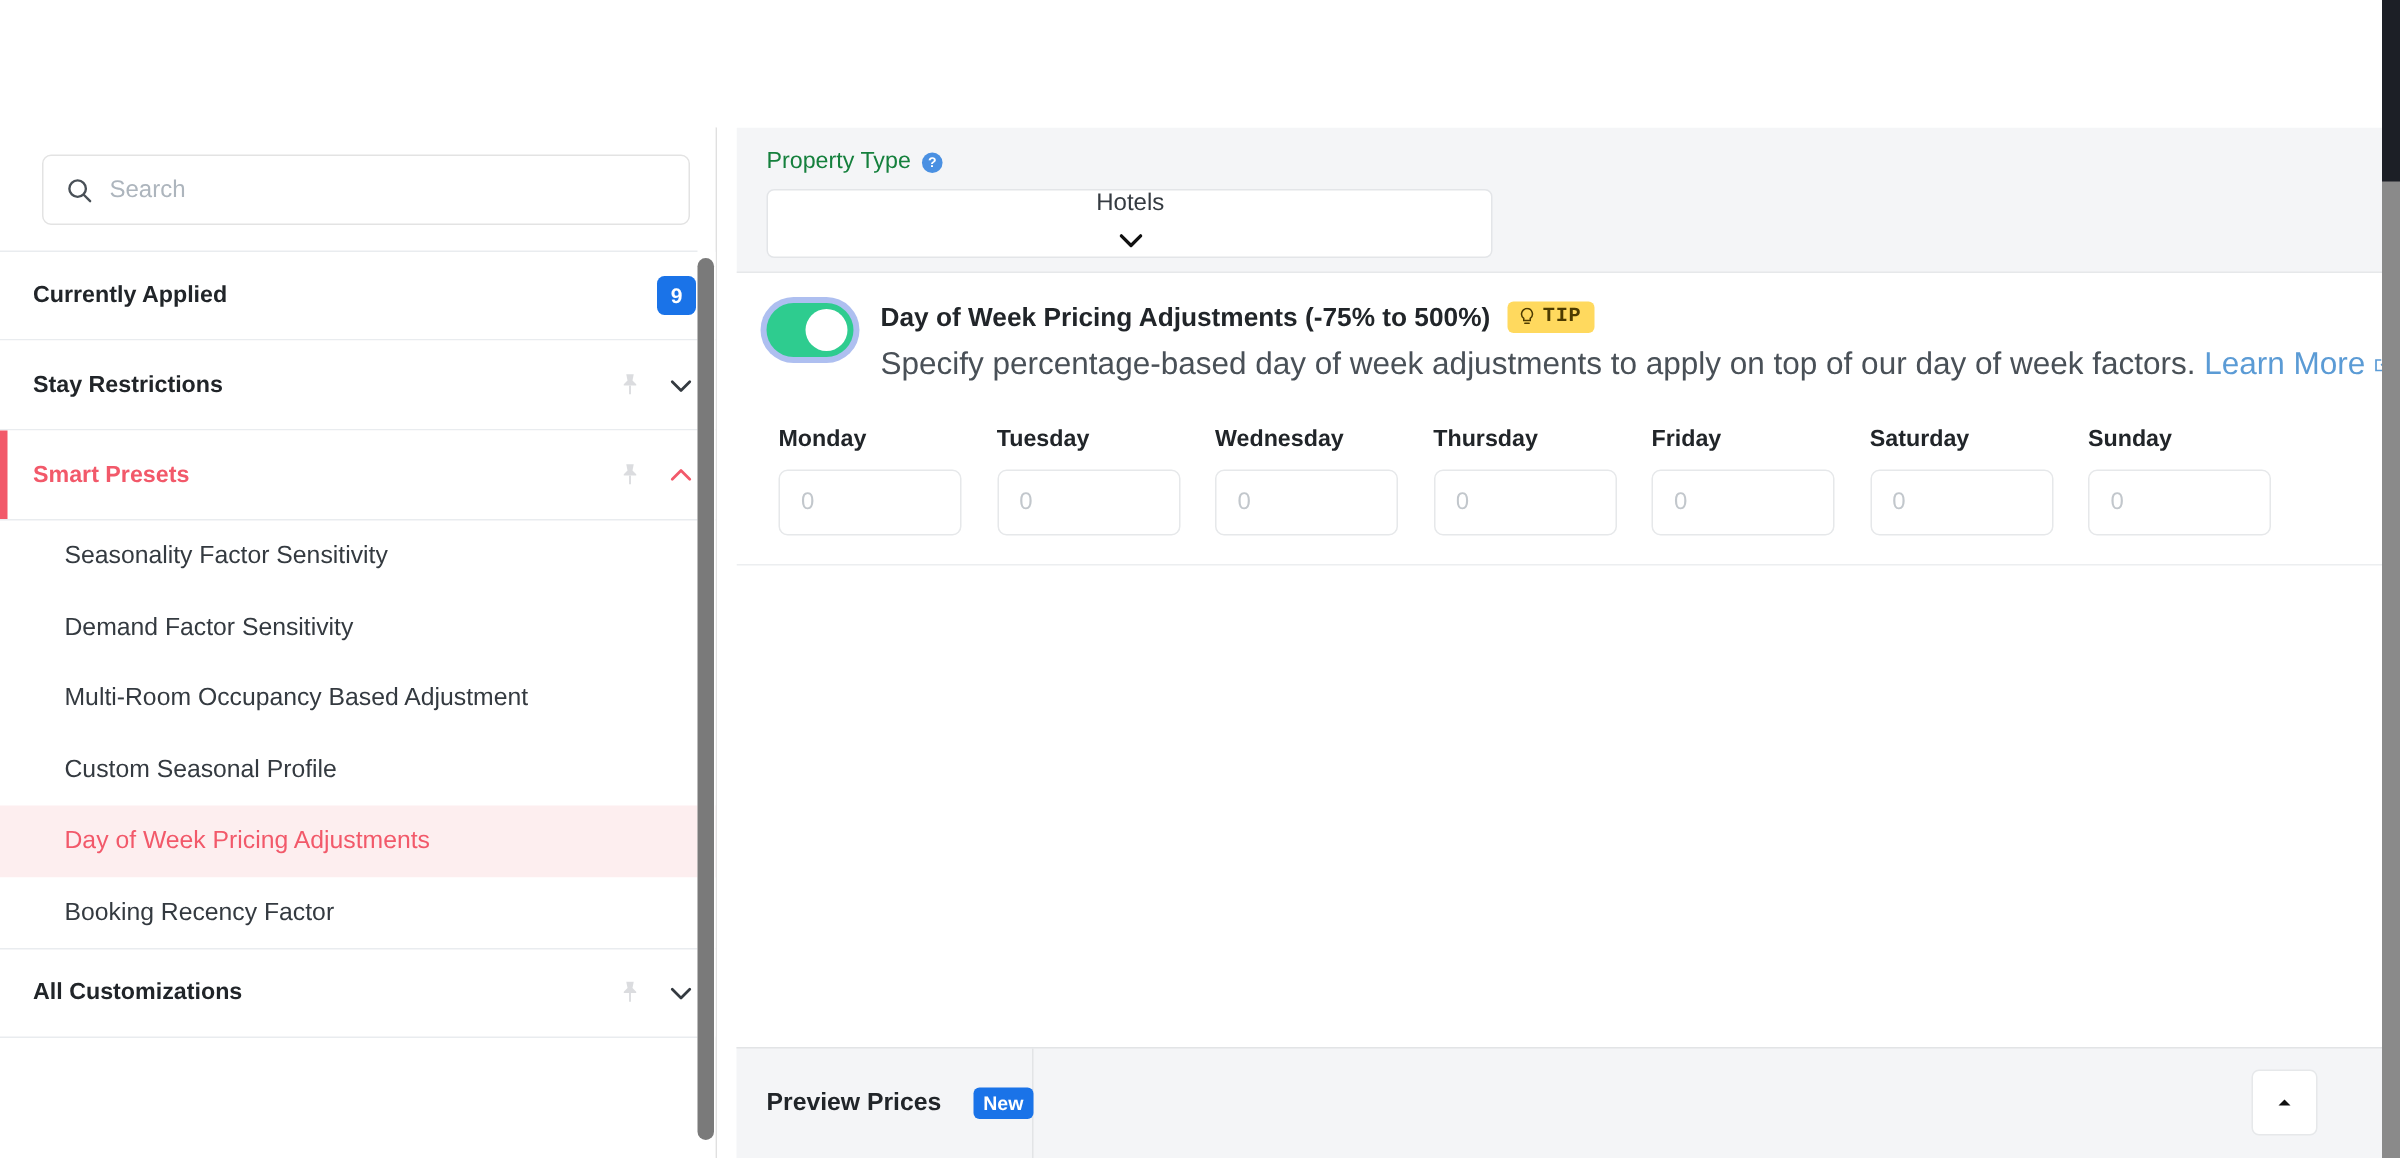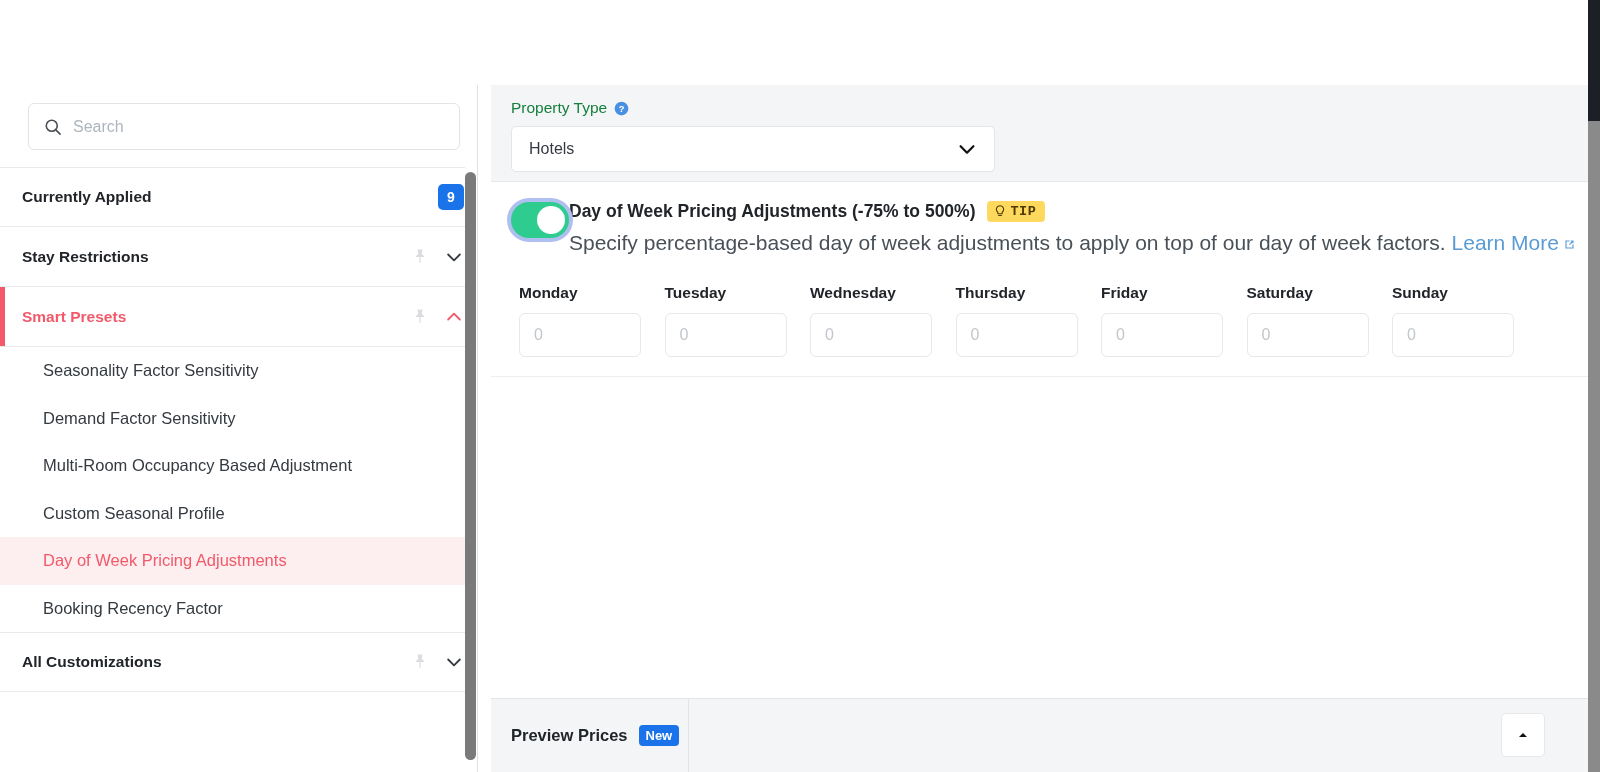--- a/index.html
+++ b/index.html
@@ -141,20 +141,21 @@
     display: flex; align-items: center; gap: 7px;
   }
   .help-icon { width: 15px; height: 15px; cursor: pointer; }
   .prop-select {
     position: absolute; left: 20px; top: 41px;
     width: 484px; height: 46px;
     background: #fff; border: 1px solid #e3e5e8; border-radius: 5px;
     display: flex; align-items: center;
     padding: 0 16px 0 17px;
     cursor: pointer;
+    flex-direction: column;
   }
   .prop-select-value { font-size: 16px; color: #343a40; flex: 1 1 auto; }
   .select-chev { width: 22px; height: 22px; }
 
   .card {
     position: absolute; left: 0; top: 97px;
     width: 1097px; height: 195px;
     background: #ffffff;
     border-bottom: 1px solid #eceef0;
     padding: 17px 20px 0 20px;
@@ -166,21 +167,21 @@
     background: #2ecc8f;
     box-shadow: 0 0 0 4px #aebff0;
     position: relative; cursor: pointer;
     margin-top: 3px;
   }
   .toggle .knob {
     position: absolute; right: 4px; top: 4px;
     width: 28px; height: 28px; border-radius: 50%;
     background: #ffffff;
   }
-  .card-head-text { padding-top: 2px; text-align: right; }
+  .card-head-text { margin-left: 18px; padding-top: 2px; text-align: right; }
   .card-title-row { display: flex; align-items: center; gap: 11px; }
   .card-title { font-size: 17.5px; font-weight: bold; color: #212529; white-space: nowrap; }
   .tip-badge {
     background: #ffd95e; color: #4d3b00;
     font-family: "Liberation Mono", monospace;
     font-size: 13.5px; font-weight: bold;
     border-radius: 4px; padding: 3px 9px 3px 7px;
     display: inline-flex; align-items: center; gap: 5px;
     letter-spacing: .5px;
     cursor: pointer;
@@ -215,21 +216,21 @@
   
   .bottom-bar {
     position: absolute; left: 491px; bottom: 0;
     width: 1097px; height: 74px;
     background: #f4f5f7;
     border-top: 1px solid #e2e4e6;
     display: flex; align-items: center;
   }
   .preview-cell {
     width: 198px; height: 74px;
-    display: flex; align-items: center; gap: 11px;
+    display: flex; align-items: center; gap: 21px;
     padding-left: 20px;
     border-right: 1px solid #e2e4e6;
     cursor: pointer;
   }
   .preview-label { font-size: 16.5px; font-weight: bold; color: #212529; white-space: nowrap; }
   .new-badge {
     background: #1a73e8; color: #fff;
     font-size: 13px; font-weight: bold;
     border-radius: 4px; padding: 3px 7px;
   }

